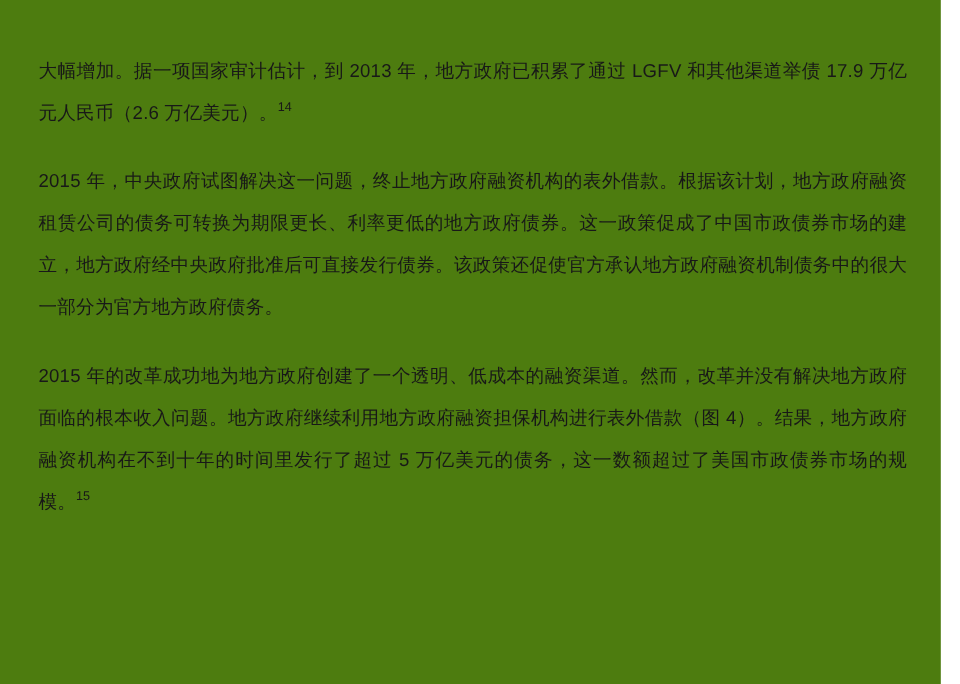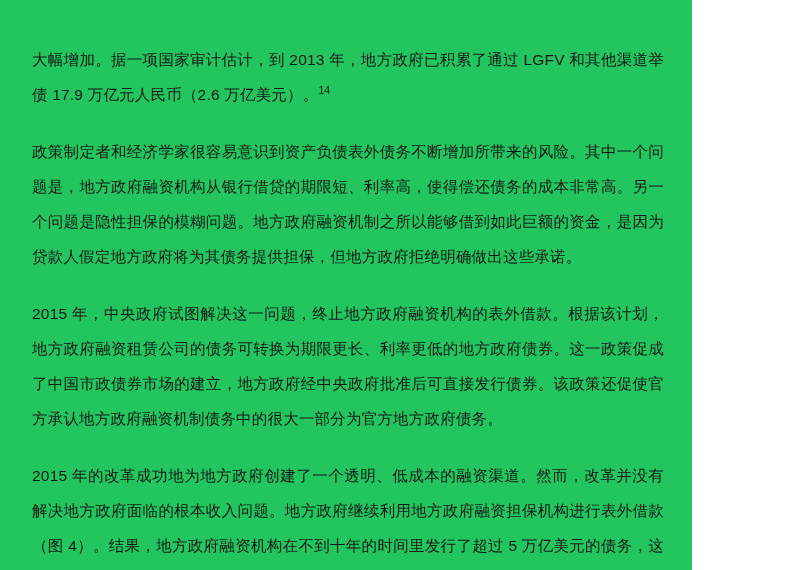--- a/index.html
+++ b/index.html
@@ -9,24 +9,24 @@
   }
   body {
     width: 800px;
     height: 570px;
     font-family: "Liberation Sans", "DejaVu Sans", sans-serif;
     color: #1a1a1a;
     overflow: hidden;
   }
   .page {
     box-sizing: border-box;
-    width: 692px;
+    width: 784px;
     height: 570px;
     padding: 42px 28px 10px 32px;
-    background: #22c55e;
+    background: #4d7c0f;
   }
   .para {
     margin: 0 0 22px 0;
     font-size: 15.5px;
     line-height: 35px;
     text-align: justify;
     text-justify: inter-ideograph;
     letter-spacing: 0.2px;
     color: #181818;
   }
@@ -41,19 +41,18 @@
     color: #181818;
   }
 </style>
 </head>
 <body>
 
 <div class="page">
 
   <p class="para"><span>大幅增加。据一项国家审计估计，到 2013 年，地方政府已积累了通过 LGFV 和其他渠道举债 17.9 万亿元人民币（2.6 万亿美元）。</span><span class="sup">14</span></p>
 
-  <p class="para"><span>政策制定者和经济学家很容易意识到资产负债表外债务不断增加所带来的风险。其中一个问题是，地方政府融资机构从银行借贷的期限短、利率高，使得偿还债务的成本非常高。另一个问题是隐性担保的模糊问题。地方政府融资机制之所以能够借到如此巨额的资金，是因为贷款人假定地方政府将为其债务提供担保，但地方政府拒绝明确做出这些承诺。</span></p>
 
   <p class="para"><span>2015 年，中央政府试图解决这一问题，终止地方政府融资机构的表外借款。根据该计划，地方政府融资租赁公司的债务可转换为期限更长、利率更低的地方政府债券。这一政策促成了中国市政债券市场的建立，地方政府经中央政府批准后可直接发行债券。该政策还促使官方承认地方政府融资机制债务中的很大一部分为官方地方政府债务。</span></p>
 
   <p class="para"><span>2015 年的改革成功地为地方政府创建了一个透明、低成本的融资渠道。然而，改革并没有解决地方政府面临的根本收入问题。地方政府继续利用地方政府融资担保机构进行表外借款（图 4）。结果，地方政府融资机构在不到十年的时间里发行了超过 5 万亿美元的债务，这一数额超过了美国市政债券市场的规模。</span><span class="sup">15</span></p>
 
 </div>
 
 </body></html>

